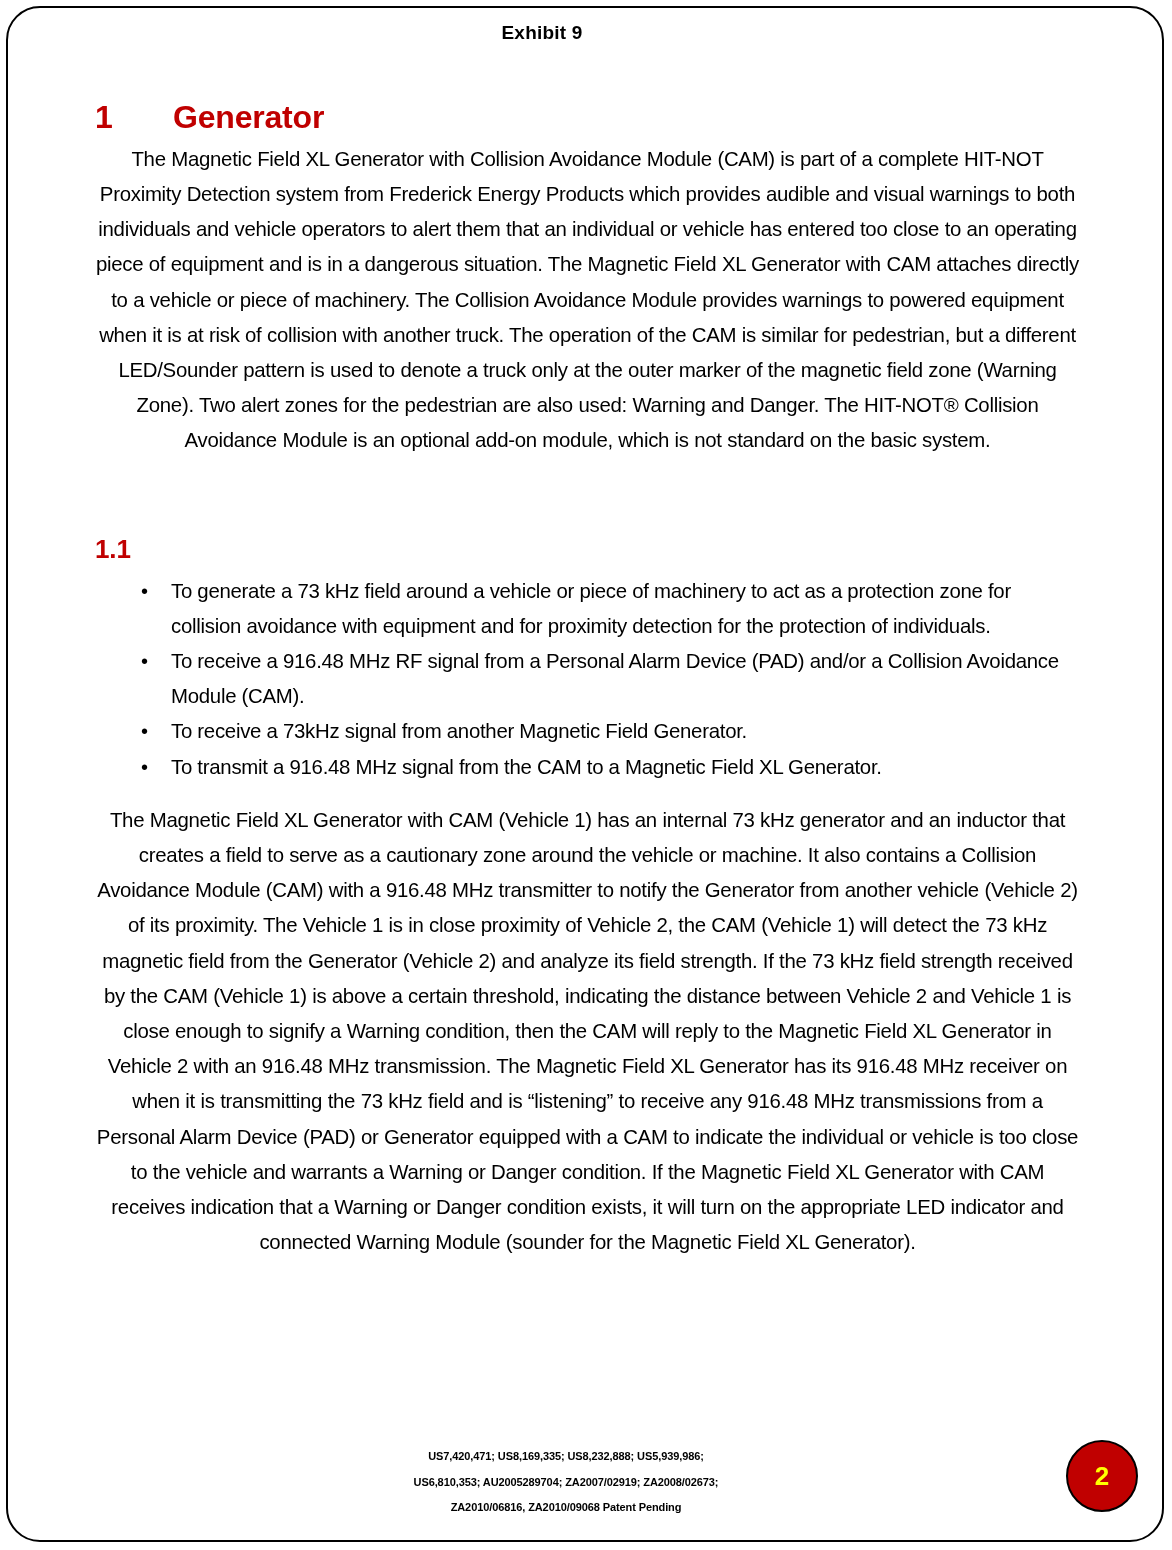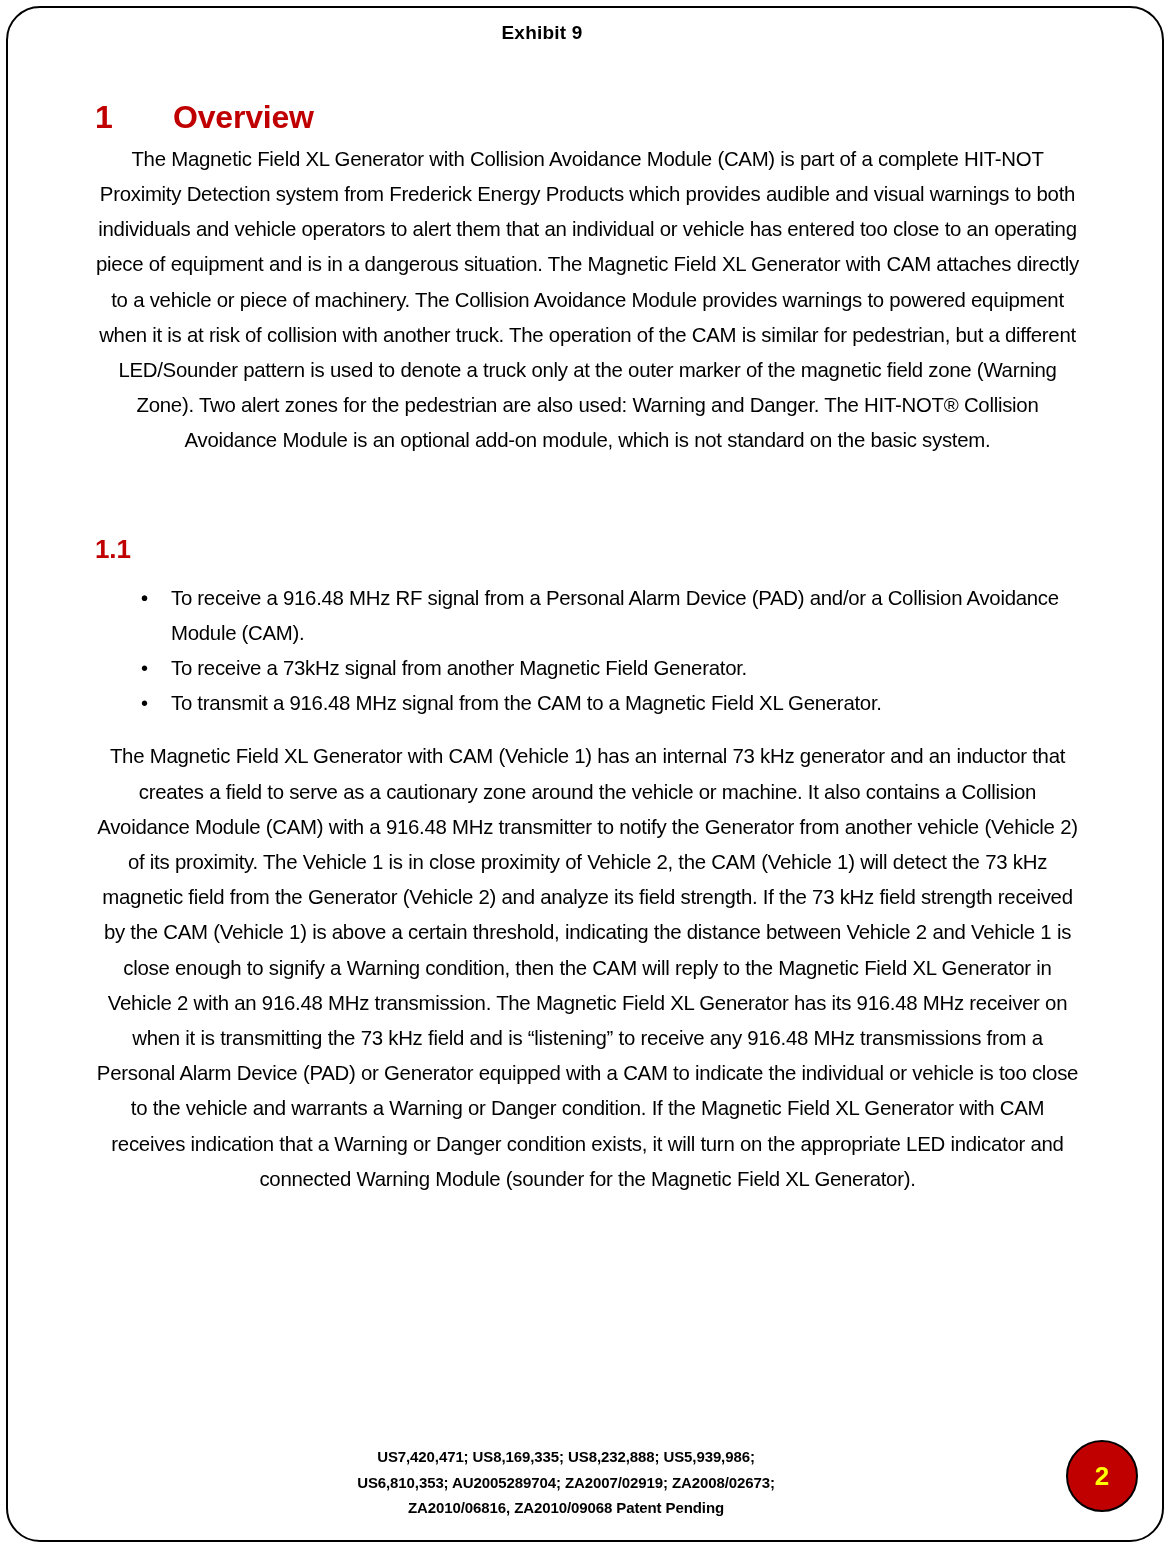--- a/index.html
+++ b/index.html
@@ -71,21 +71,21 @@
     letter-spacing: -0.2px;
     display: flex;
   }
   h1.sec-heading .num {
     display: inline-block;
     min-width: 78px;
     flex: 0 0 auto;
   }
 
   h2.sub-heading {
-    margin: 0 0 16px 0;
+    margin: 0 0 9px 0;
     font-family: "Liberation Sans", sans-serif;
     font-size: 26px;
     font-weight: bold;
     color: #C00000;
     line-height: 1.15;
     letter-spacing: -0.1px;
     display: flex;
   }
   h2.sub-heading .num {
     display: inline-block;
@@ -140,21 +140,21 @@
   }
   #footer-text {
     position: absolute;
     left: 0;
     top: 22px;
     width: 1172px;
     text-align: center;
     padding-right: 60px;
     box-sizing: border-box;
     font-family: "Liberation Sans", sans-serif;
-    font-size: 15px;
+    font-size: 11px;
     font-weight: bold;
     line-height: 25.5px;
     letter-spacing: -0.1px;
     color: #000;
     padding-left: 20px;
   }
   #page-badge {
     position: absolute;
     right: 34px;
     top: 18px;
@@ -184,35 +184,36 @@
   <div id="page-border"></div>
 
   <div id="header">
     <span class="exhibit">Exhibit 9</span>
   </div>
 
   <div id="content">
 
     <h1 class="sec-heading">
       <span class="num">1</span>
-      <span class="txt">Overview</span>
+      <span class="txt">Generator</span>
     </h1>
 
     <p class="body-text">The Magnetic Field XL Generator with Collision Avoidance Module (CAM) is part of a complete HIT-NOT Proximity Detection system from Frederick Energy Products which provides audible and visual warnings to both individuals and vehicle operators to alert them that an individual or vehicle has entered too close to an operating piece of equipment and is in a dangerous situation.  The Magnetic Field XL Generator with CAM attaches directly to a vehicle or piece of machinery. The Collision Avoidance Module provides warnings to powered equipment when it is at risk of collision with another truck.  The operation of the CAM is similar for pedestrian, but a different LED/Sounder pattern is used to denote a truck only at the outer marker of the magnetic field zone (Warning Zone).  Two alert zones for the pedestrian are also used:  Warning and Danger.  The HIT-NOT® Collision Avoidance Module is an optional add-on module, which is not standard on the basic system.</p>
 
     <div class="spacer-lg"></div>
 
     <h2 class="sub-heading">
       <span class="num">1.1</span>
     </h2>
 
 
     <ul class="bullets">
       <li>
         <span class="dot">•</span>
+        <span>To generate a 73 kHz field around a vehicle or piece of machinery to act as a protection zone for collision avoidance with equipment and for proximity detection for the protection of individuals.</span>
       </li>
       <li>
         <span class="dot">•</span>
         <span>To receive a 916.48 MHz RF signal from a Personal Alarm Device (PAD) and/or a Collision Avoidance Module (CAM).</span>
       </li>
       <li>
         <span class="dot">•</span>
         <span>To receive a 73kHz signal from another Magnetic Field Generator.</span>
       </li>
       <li>

